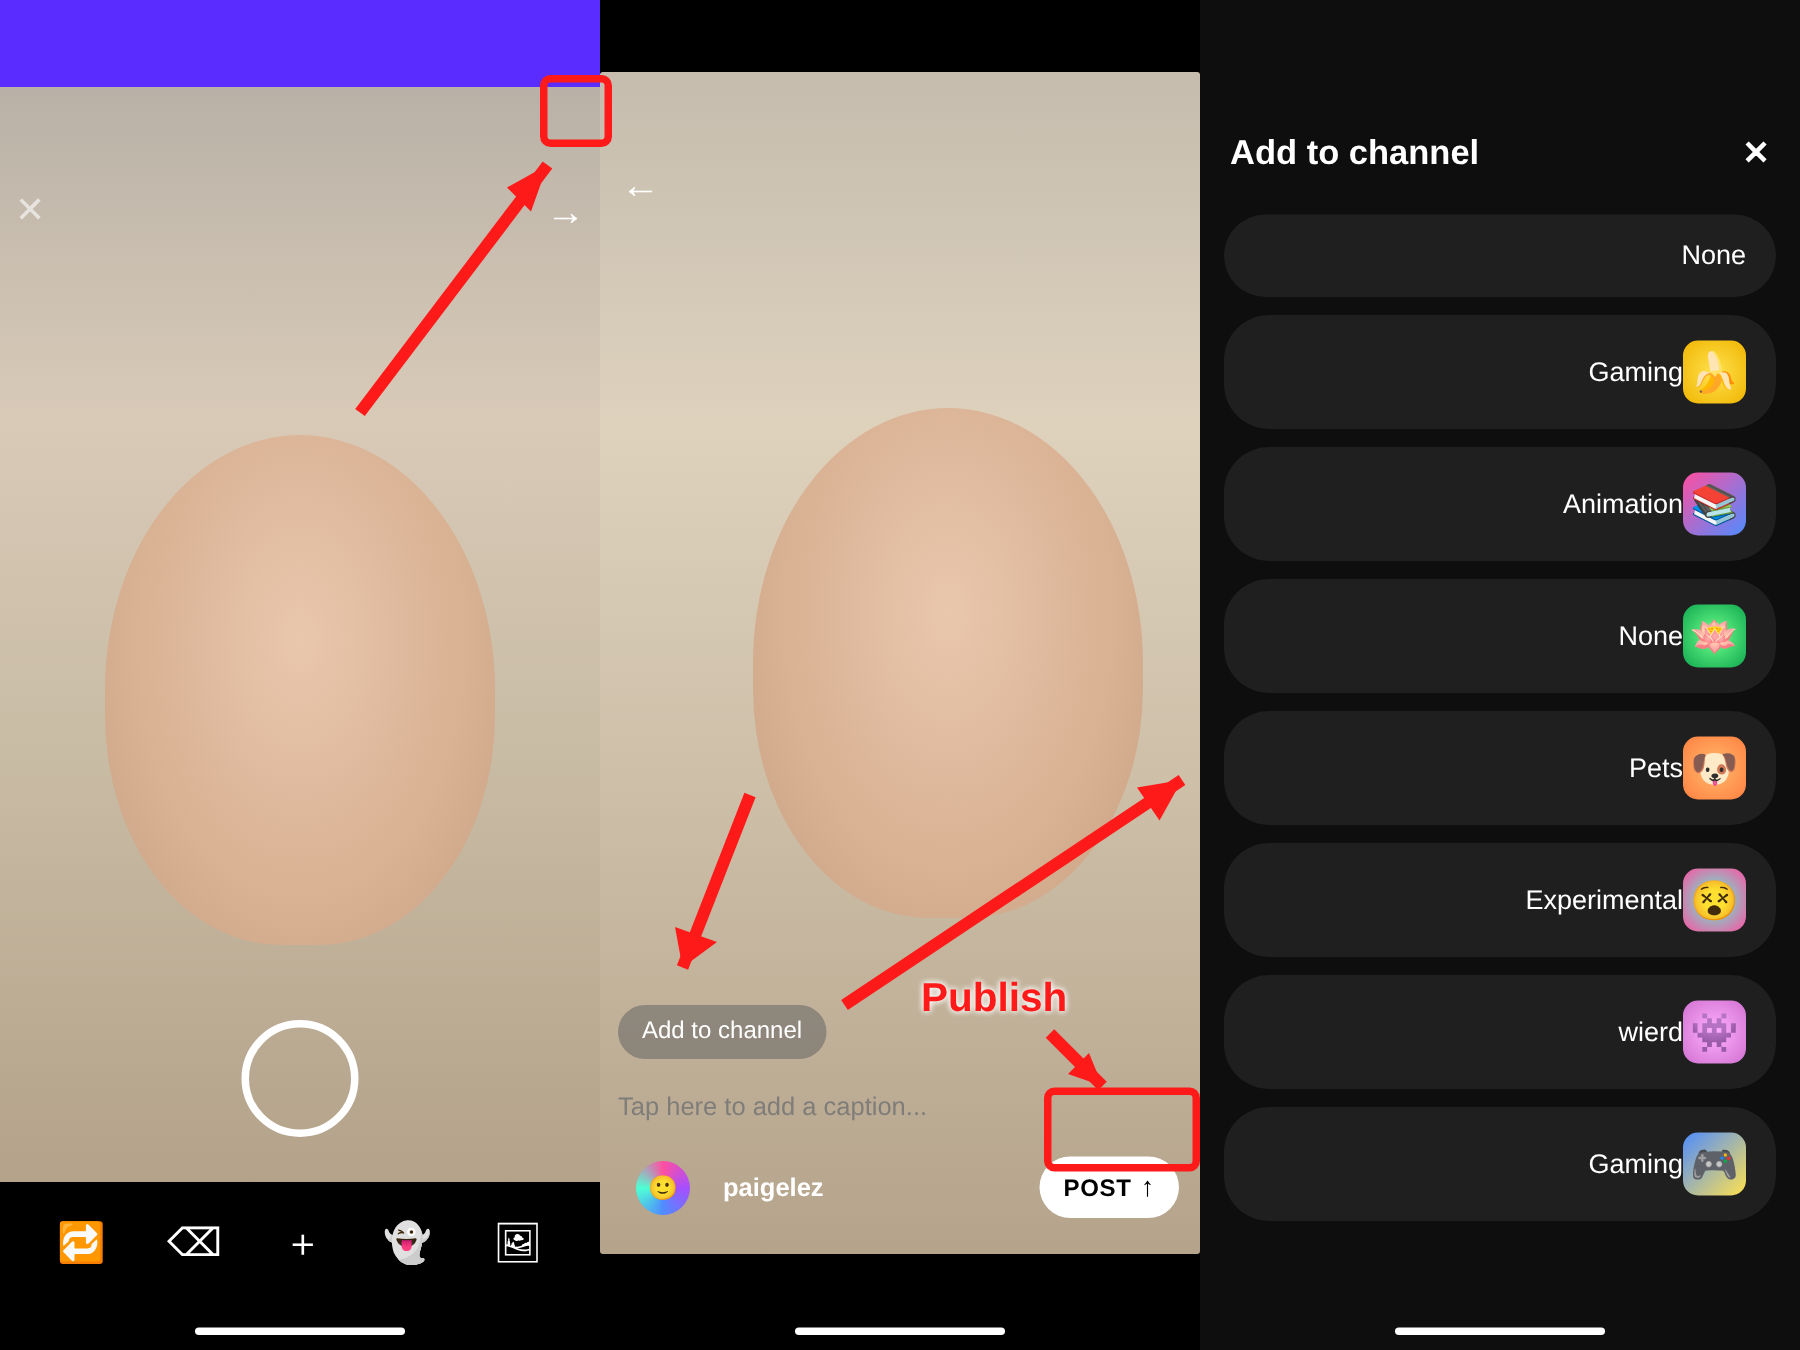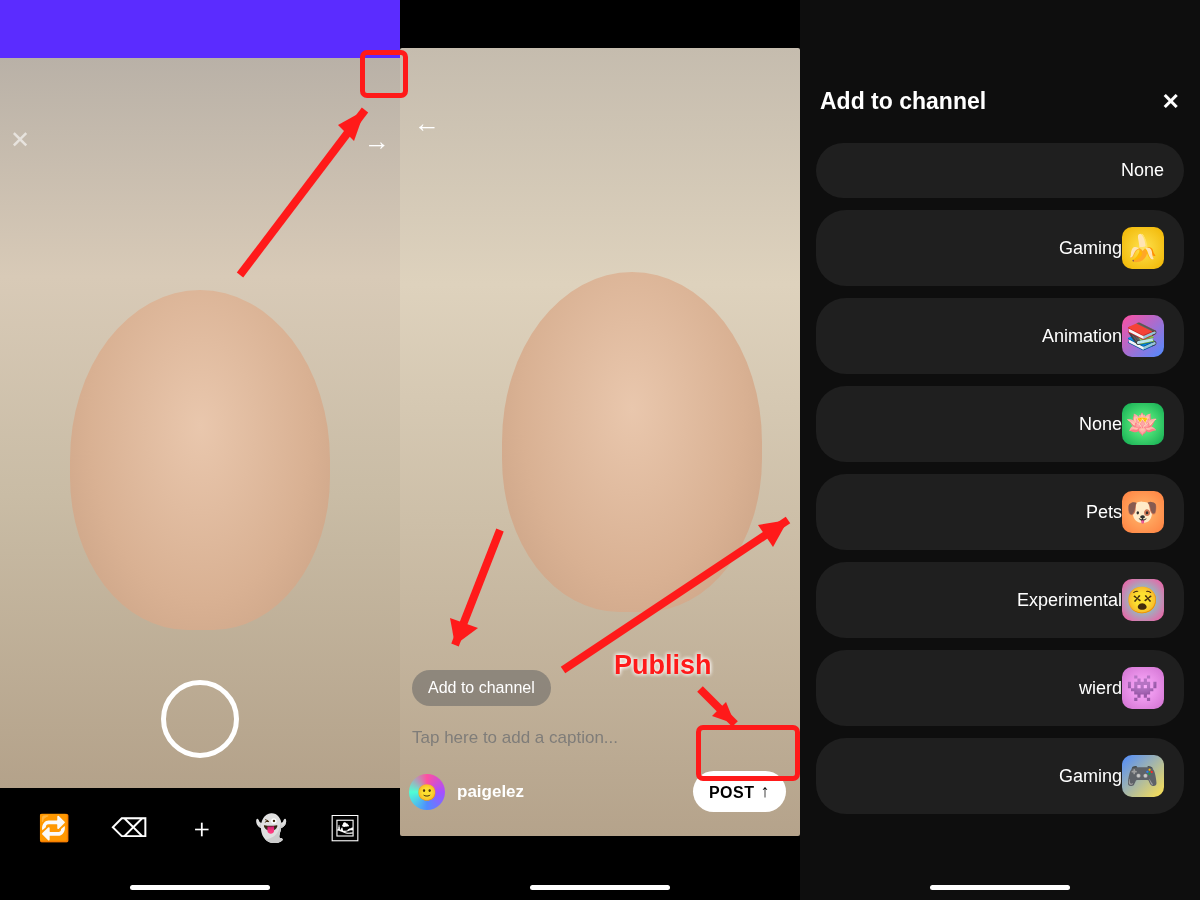--- a/index.html
+++ b/index.html
@@ -149,24 +149,24 @@
     color: #aaa;
     opacity: 0.85;
     font-size: 17px;
     background: transparent;
     border: none;
     width: 300px;
   }
   .user-row {
     position: absolute;
     bottom: 26px;
-    left: 9px;
-    display: flex;
-    align-items: center;
-    gap: 12px;
+    left: 24px;
+    display: flex;
+    align-items: center;
+    gap: 22px;
   }
   .avatar {
     width: 36px;
     height: 36px;
     border-radius: 50%;
     background: conic-gradient(#ff4fa1, #a64fff, #4f8cff, #4fffd4, #ff4fa1);
     display: flex;
     align-items: center;
     justify-content: center;
     font-size: 16px;

